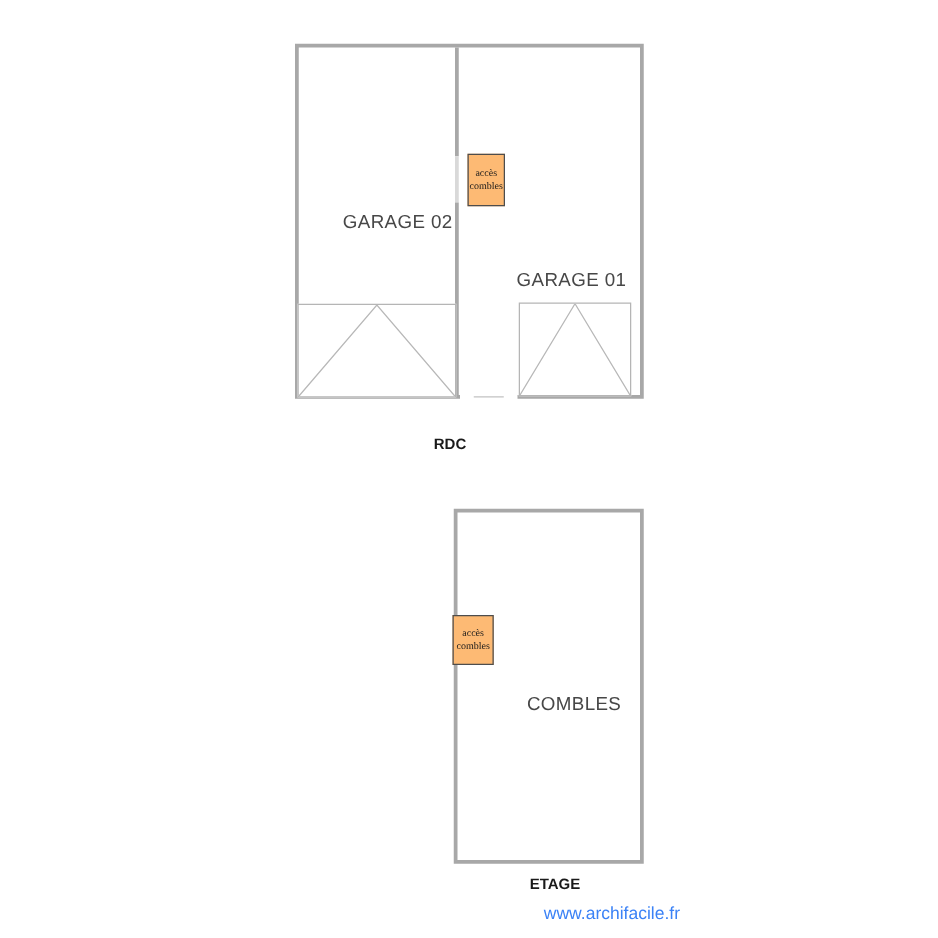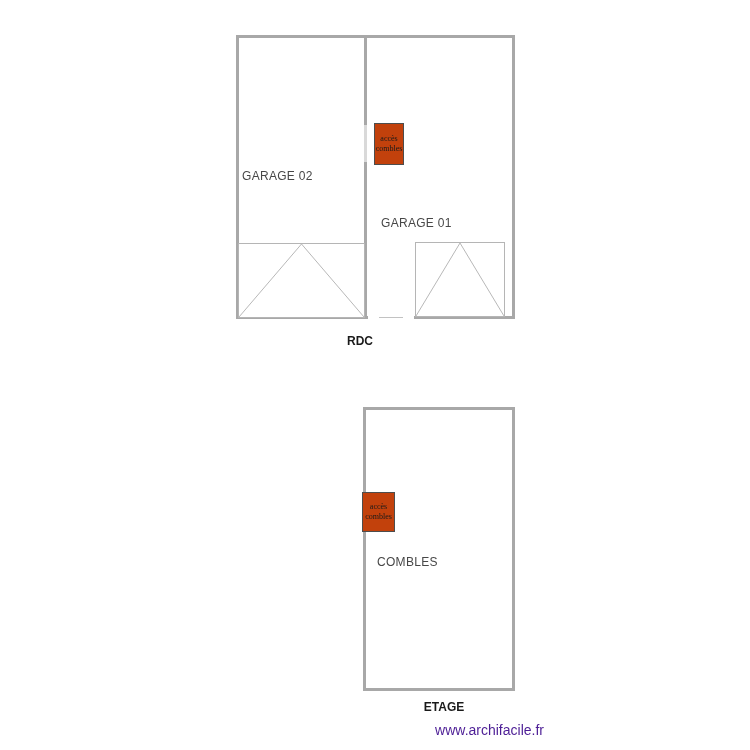--- a/index.html
+++ b/index.html
@@ -55,64 +55,64 @@
   }
   .garage-door-left { left: 238px; top: 243px; width: 127px; height: 75px; }
   .garage-door-right { left: 415px; top: 242px; width: 90px; height: 75px; }
   .garage-door svg { display: block; width: 100%; height: 100%; }
 
   
   .access-box {
     position: absolute;
     box-sizing: border-box;
     border: 1px solid #4d4d4d;
-    background: #c2410c;
+    background: #fdba74;
     display: flex;
     flex-direction: column;
     align-items: center;
     justify-content: center;
     font-family: "Liberation Serif", serif;
     font-size: 8px;
     line-height: 10px;
     color: #1a1a1a;
     text-align: center;
   }
   .access-rdc { left: 374px; top: 123px; width: 30px; height: 42px; }
   .access-etage { left: 362px; top: 492px; width: 33px; height: 40px; }
 
   
   .room-label {
     position: absolute;
     width: 120px;
-    text-align: left;
-    font-size: 12px;
+    text-align: right;
+    font-size: 15px;
     color: #474747;
     letter-spacing: 0.3px;
   }
   .label-garage02 { left: 242px; top: 169px; }
   .label-garage01 { left: 381px; top: 169px; margin-top: 47px; }
   .label-combles  { left: 377px; top: 555px; }
 
   .floor-label {
     position: absolute;
     width: 120px;
     text-align: center;
     font-size: 12px;
     font-weight: bold;
     color: #1a1a1a;
   }
-  .label-rdc   { left: 300px; top: 334px; }
+  .label-rdc   { left: 300px; top: 348px; }
   .label-etage { left: 384px; top: 700px; }
 
   .watermark {
     position: absolute;
     right: 206px;
     top: 722px;
     font-size: 14px;
-    color: #4c1d95;
+    color: #3b82f6;
     text-decoration: none;
     cursor: pointer;
   }
 </style>
 </head>
 <body>
 
 <div class="canvas">
 
   <div>

